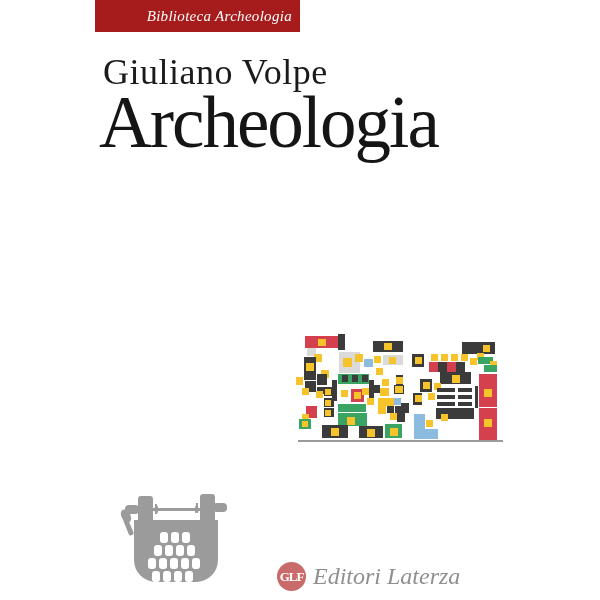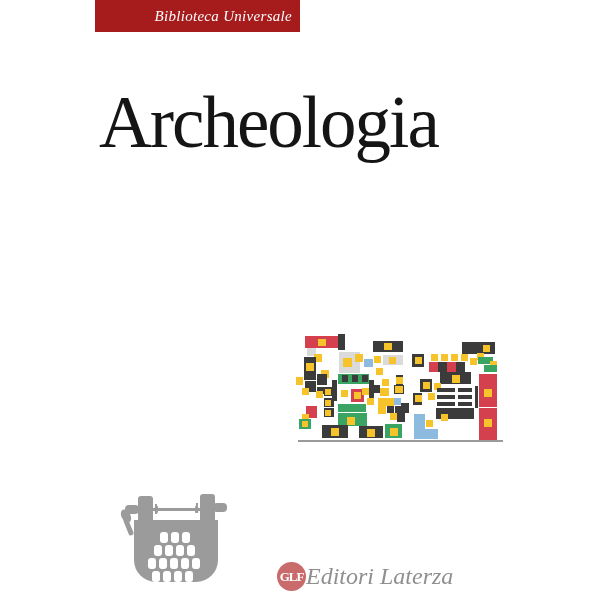--- a/index.html
+++ b/index.html
@@ -20,31 +20,32 @@
   .typewriter{position:absolute;left:117px;top:492px;}
   .bookstore{position:absolute;left:236px;top:531px;white-space:nowrap;
              font-family:"Liberation Sans",sans-serif;font-weight:bold;
              font-size:24px;color:#9c9c9c;letter-spacing:4px;line-height:1;}
   .bookstore .di{font-family:"Liberation Serif",serif;font-style:italic;font-weight:bold;
                  letter-spacing:0;margin:0 6px 0 2px;}
   .publisher{position:absolute;left:277px;top:562px;display:flex;align-items:center;}
   .glf{width:29px;height:29px;border-radius:50%;display:flex;align-items:center;justify-content:center;
        color:#ffffff;font-family:"Liberation Serif",serif;font-weight:bold;font-size:13px;
        letter-spacing:-1px;flex:0 0 auto;}
-  .pubname{font-style:italic;font-size:24px;color:#8f8f8f;margin-left:0;white-space:nowrap;}
+  .pubname{font-style:italic;font-size:24px;color:#8f8f8f;margin-left:7px;white-space:nowrap;}
 </style>
 </head>
 <body>
 
 <div id="cover">
 
   <div class="banner" style="background: rgb(166, 28, 28);">
-    <span class="banner-label" style="color: rgb(255, 255, 255);">Biblioteca Universale</span>
+    <span class="banner-label" style="color: rgb(255, 255, 255);">Biblioteca Archeologia</span>
   </div>
 
+  <div class="author">Giuliano Volpe</div>
   <div class="title">Archeologia</div>
 
   <div class="artwork">
       <div class="blk" style="left: 9px; top: 6px; width: 33px; height: 12px; background: rgb(212, 64, 78);"></div>
       <div class="blk" style="left: 42px; top: 4px; width: 7px; height: 16px; background: rgb(59, 59, 59);"></div>
       <div class="blk" style="left: 22px; top: 9px; width: 8px; height: 7px; background: rgb(246, 195, 43);"></div>
       <div class="blk" style="left: 77px; top: 11px; width: 30px; height: 11px; background: rgb(59, 59, 59);"></div>
       <div class="blk" style="left: 88px; top: 13px; width: 8px; height: 7px; background: rgb(246, 195, 43);"></div>
       <div class="blk" style="left: 166px; top: 12px; width: 33px; height: 12px; background: rgb(59, 59, 59);"></div>
       <div class="blk" style="left: 187px; top: 15px; width: 7px; height: 7px; background: rgb(246, 195, 43);"></div>

